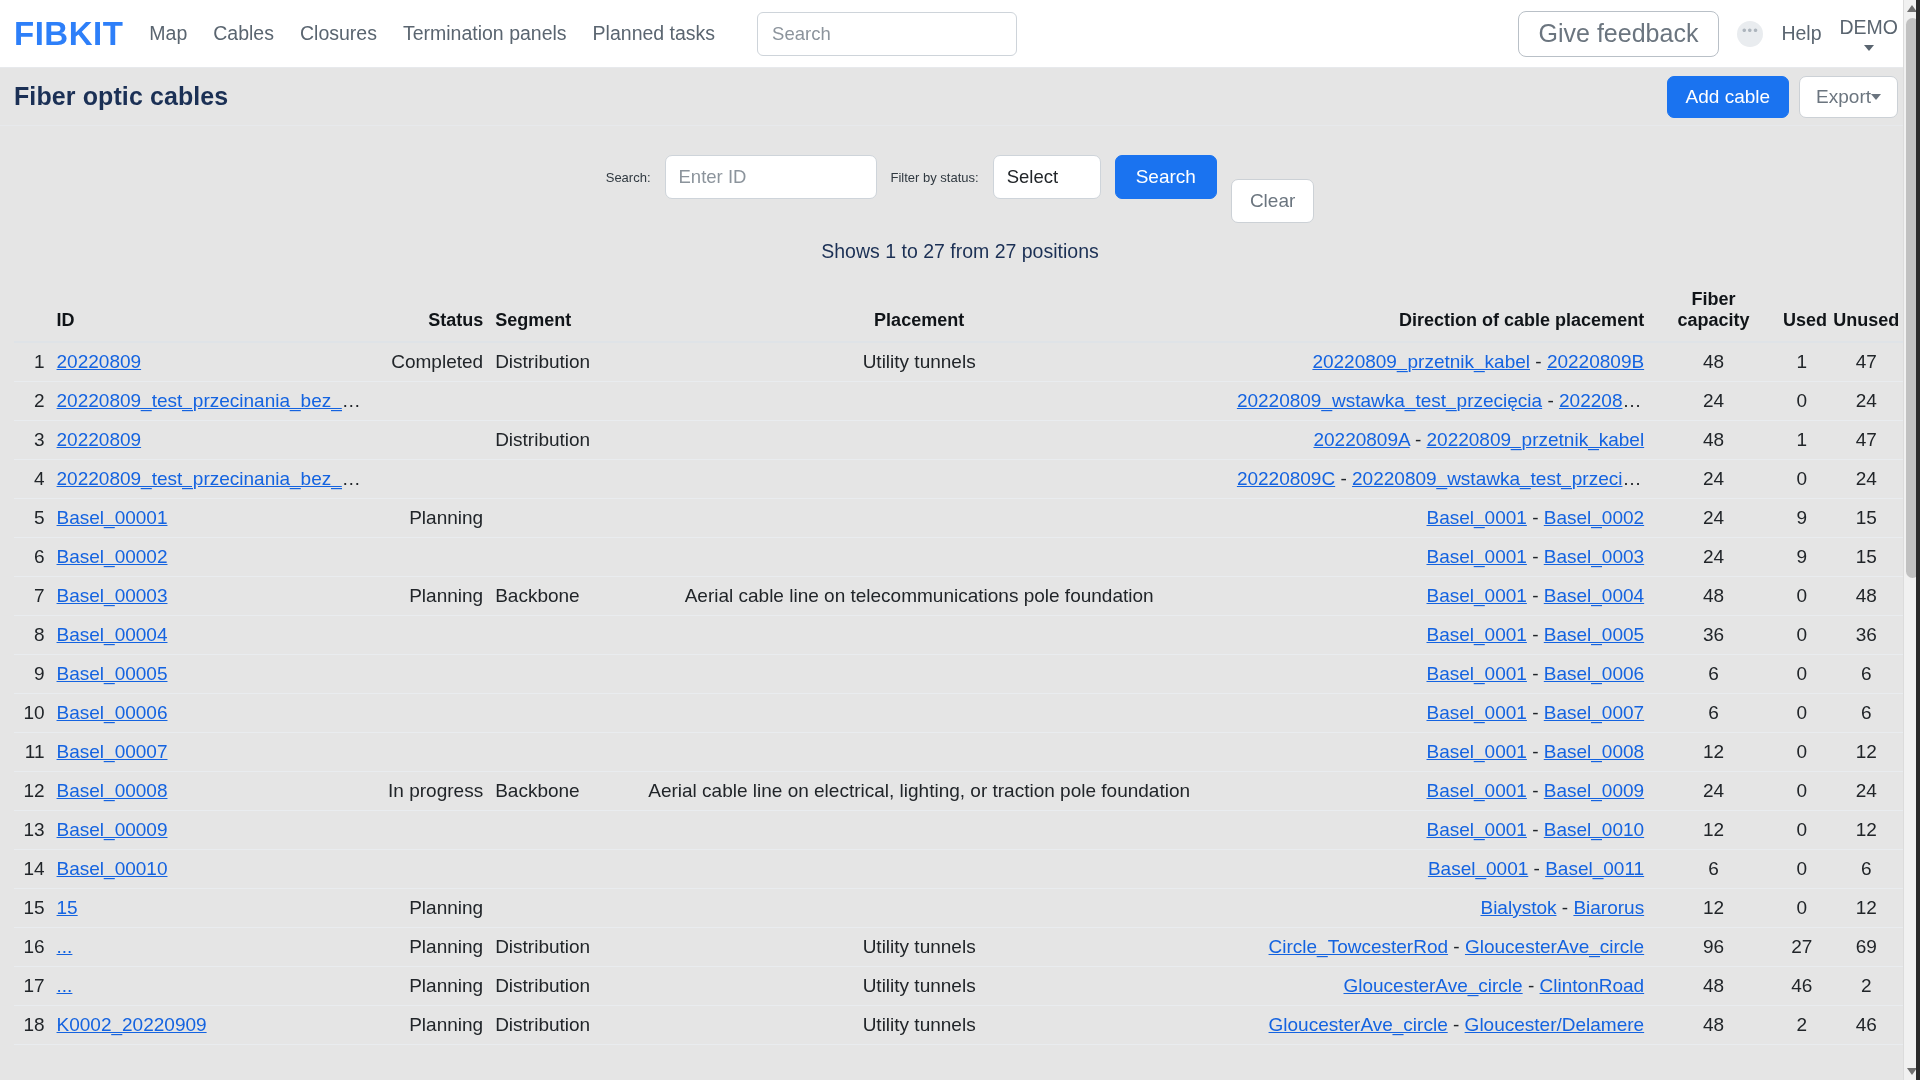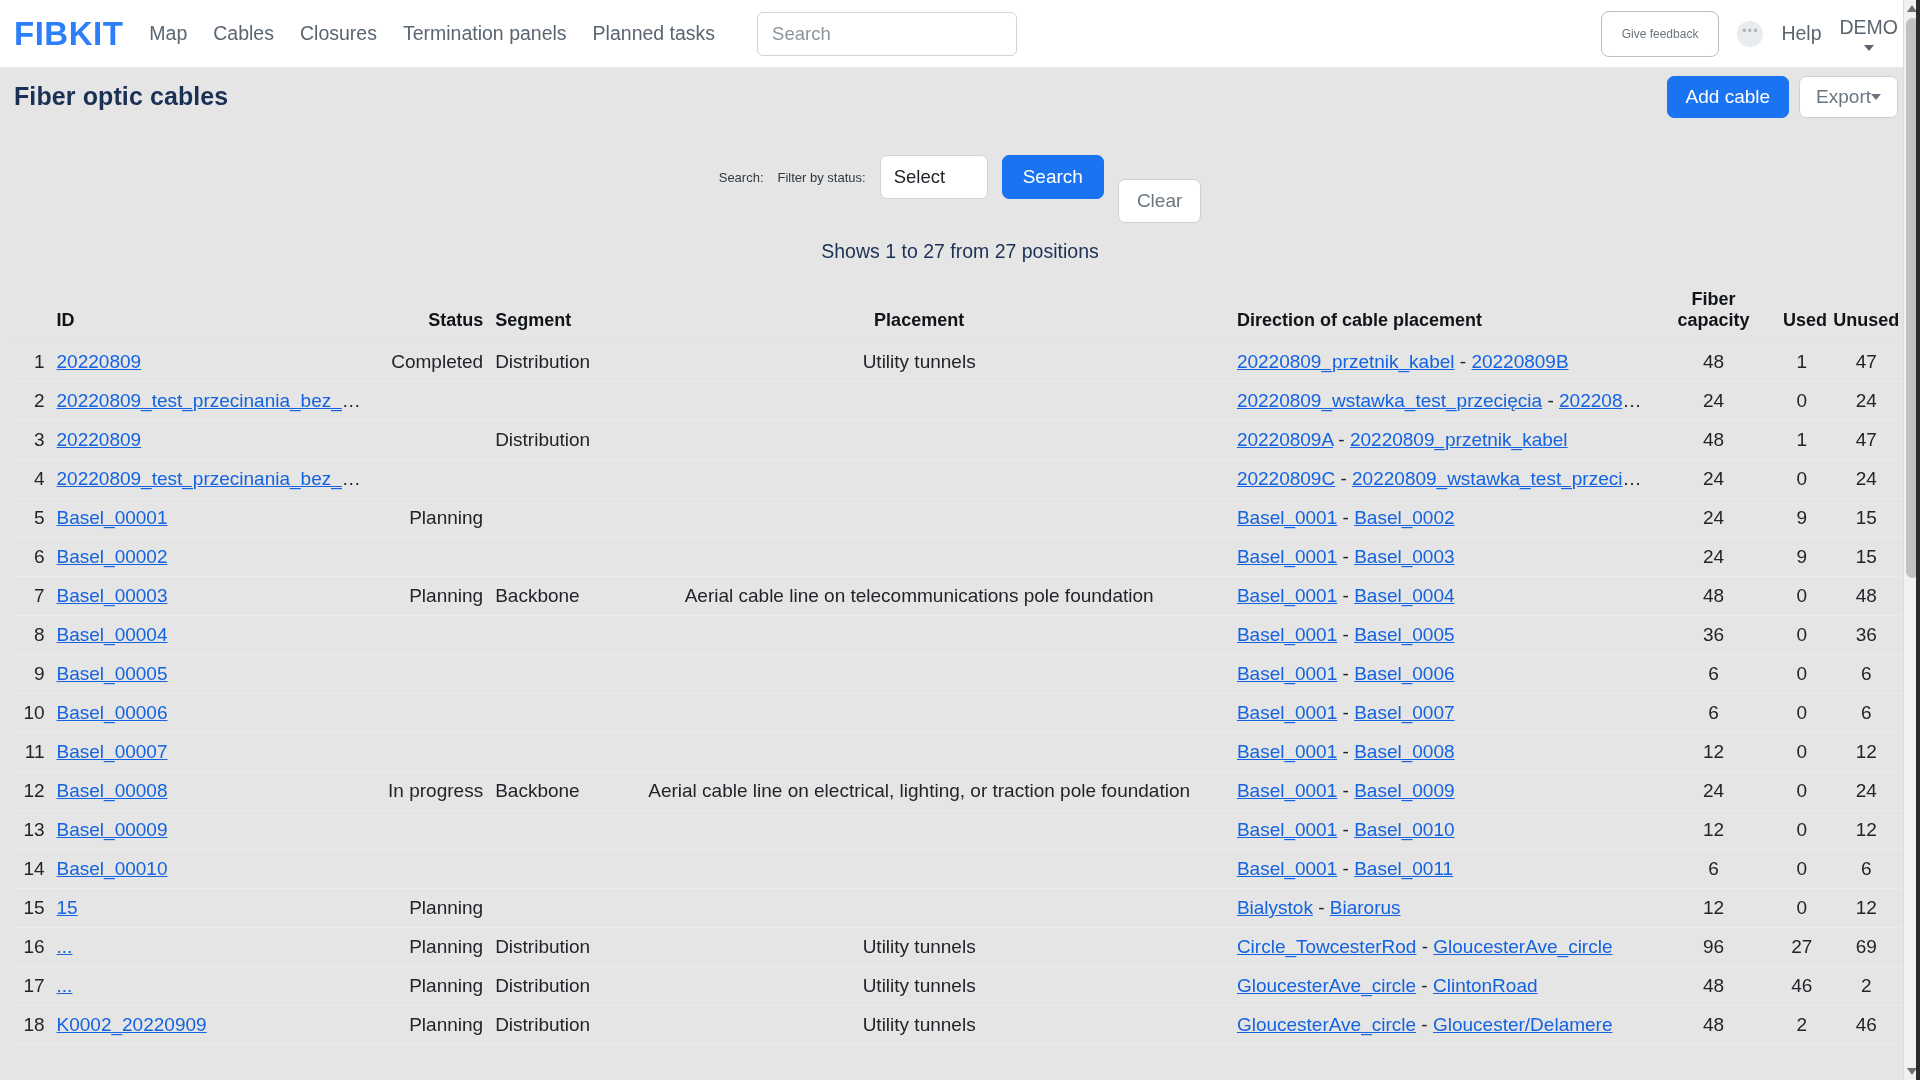--- a/index.html
+++ b/index.html
@@ -68,21 +68,21 @@
     align-items: center;
     gap: 18px;
   }
   .btn-feedback {
     height: 46px;
     padding: 0 20px;
     border: 1px solid #b9c0c7;
     border-radius: 8px;
     background: #fff;
     color: #6b757f;
-    font-size: 12px;
+    font-size: 25px;
     font-family: inherit;
     display: flex;
     align-items: center;
     cursor: pointer;
   }
   .avatar-dots {
     width: 26px; height: 26px;
     border-radius: 50%;
     background: #e9ecef;
     display: flex;
@@ -257,21 +257,21 @@
     border-bottom: 1px solid #e9ecef;
     white-space: nowrap;
     overflow: hidden;
     text-overflow: ellipsis;
   }
   .col-num   { width: 34px;  text-align: right; }
   .col-id    { width: 300px; text-align: left;  }
   .col-status{ width: 108px; text-align: right; }
   .col-seg   { width: 110px; text-align: left; margin-left: 25px;  }
   .col-place { width: 580px; text-align: center;}
-  .col-dir   { width: 390px; text-align: left;}
+  .col-dir   { width: 390px; text-align: right;}
   .col-cap   { width: 118px; text-align: center;}
   .col-used  { width: 46px;  text-align: center;}
   .col-unused{ width: 74px;  text-align: center;}
 
   a.link {
     color: #1463e0;
     text-decoration: underline;
     cursor: pointer;
   }
   .dash { color: #212529; }
@@ -356,20 +356,21 @@
       <button class="btn-primary">Add cable</button>
       <button class="btn-outline">
         <span>Export</span>
         <i class="caret"></i>
       </button>
     </div>
   </div>
 
   <div class="filter-bar">
     <span class="filter-label">Search:</span>
+    <input class="filter-input" type="text" placeholder="Enter ID" style="">
     <span class="filter-label">Filter by status:</span>
     <div class="filter-select">
       <span>Select</span>
     </div>
     <button class="btn-search">Search</button>
     <button class="btn-clear">Clear</button>
   </div>
 
   <div class="count-row">Shows 1 to 27 from 27 positions</div>
 

